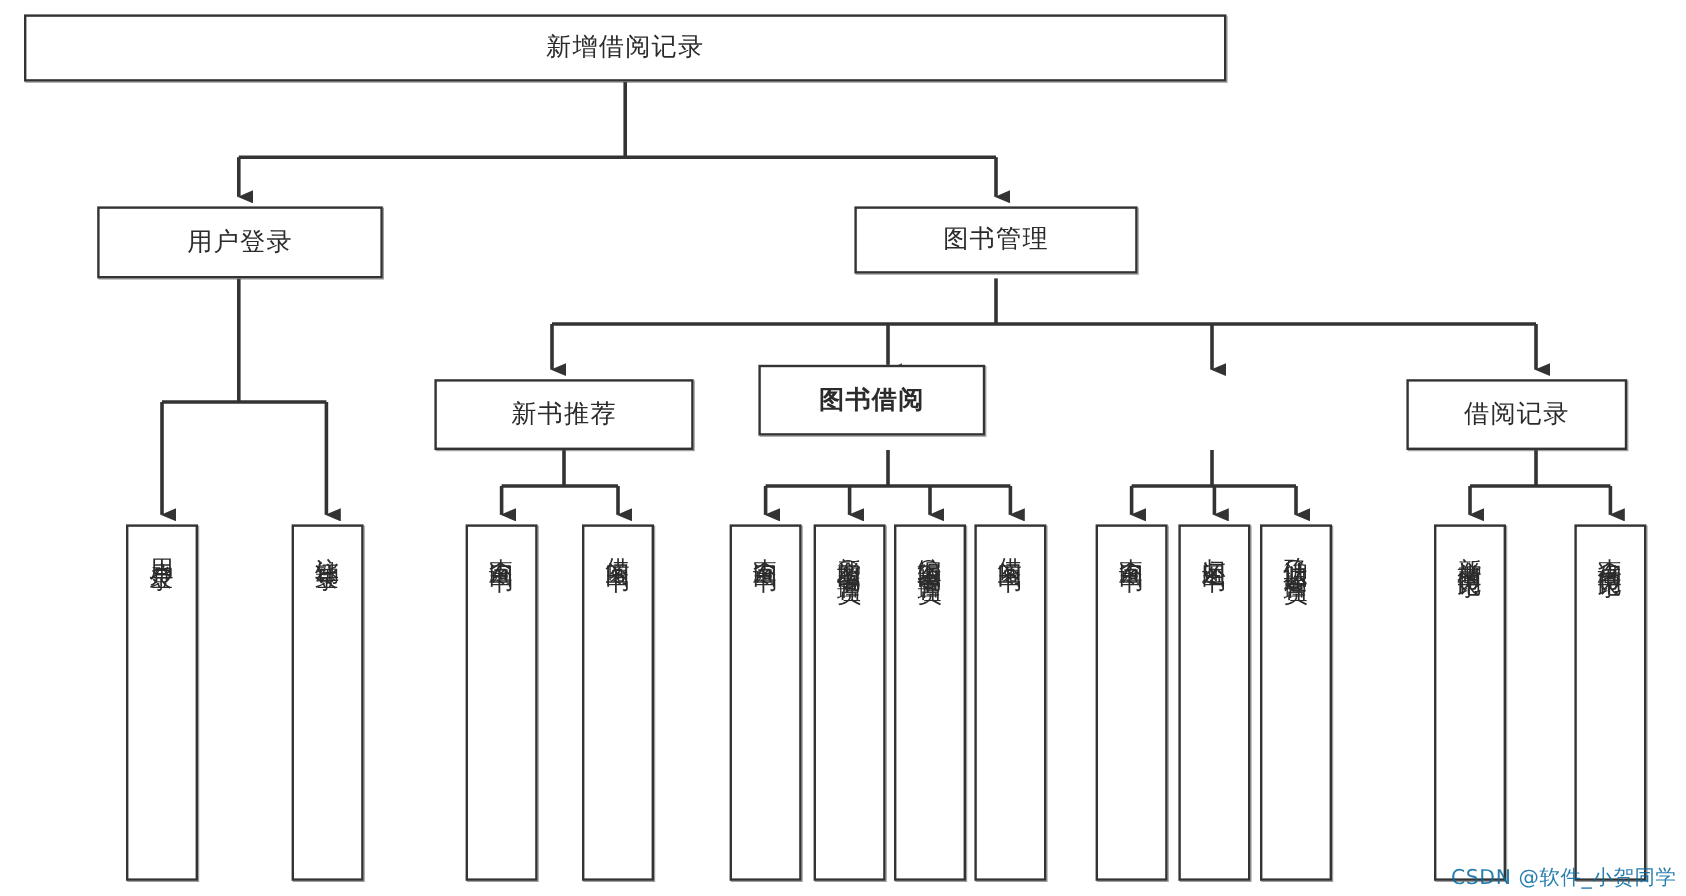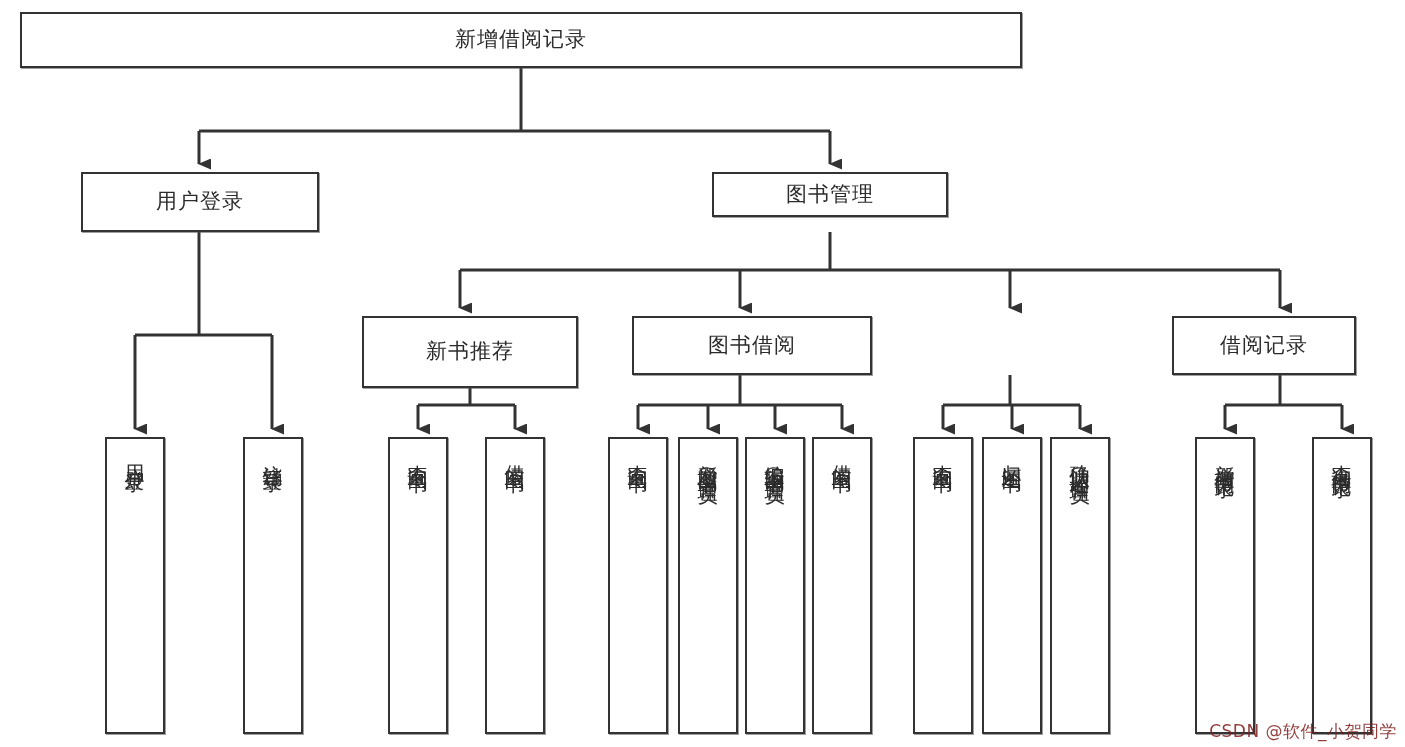--- a/index.html
+++ b/index.html
@@ -51,21 +51,21 @@
     letter-spacing: 3px;
     line-height: 1.0;
     white-space: nowrap;
     text-align: start;
   }
   #watermark {
     position: absolute;
     right: 8px;
     bottom: 4px;
     font-size: 17px;
-    color: #7f1d1d;
+    color: #0369a1;
     opacity: 0.85;
     white-space: nowrap;
     letter-spacing: 0.5px;
   }
 </style>
 </head>
 <body>
 
 <div id="canvas">
 
@@ -119,28 +119,28 @@
     </g>
   </svg>
 
   <div class="node" style="left: 20px; top: 12px; width: 1002px; height: 56px;">
     <span class="label">新增借阅记录</span>
   </div>
 
   <div class="node" style="left: 81px; top: 172px; width: 238px; height: 60px;">
     <span class="label">用户登录</span>
   </div>
-  <div class="node" style="left: 712px; top: 172px; width: 236px; height: 45px;">
+  <div class="node" style="left: 712px; top: 172px; width: 236px; height: 56px;">
     <span class="label">图书管理</span>
   </div>
 
-  <div class="node" style="left: 362px; top: 316px; width: 216px; height: 72px;">
+  <div class="node" style="left: 362px; top: 316px; width: 216px; height: 59px;">
     <span class="label">新书推荐</span>
   </div>
-  <div class="node" style="left: 632px; top: 316px; width: 240px; height: 59px;">
+  <div class="node" style="left: 632px; top: 304px; width: 189px; height: 59px; font-weight: bold;">
     <span class="label">图书借阅</span>
   </div>
   <div class="node" style="left: 1172px; top: 316px; width: 184px; height: 59px;">
     <span class="label">借阅记录</span>
   </div>
 
   <div class="node leaf" style="left: 105px; top: 437px; width: 60px; height: 297px;">
     <span class="label">用户登录</span>
   </div>
   <div class="node leaf" style="left: 243px; top: 437px; width: 60px; height: 297px;">

